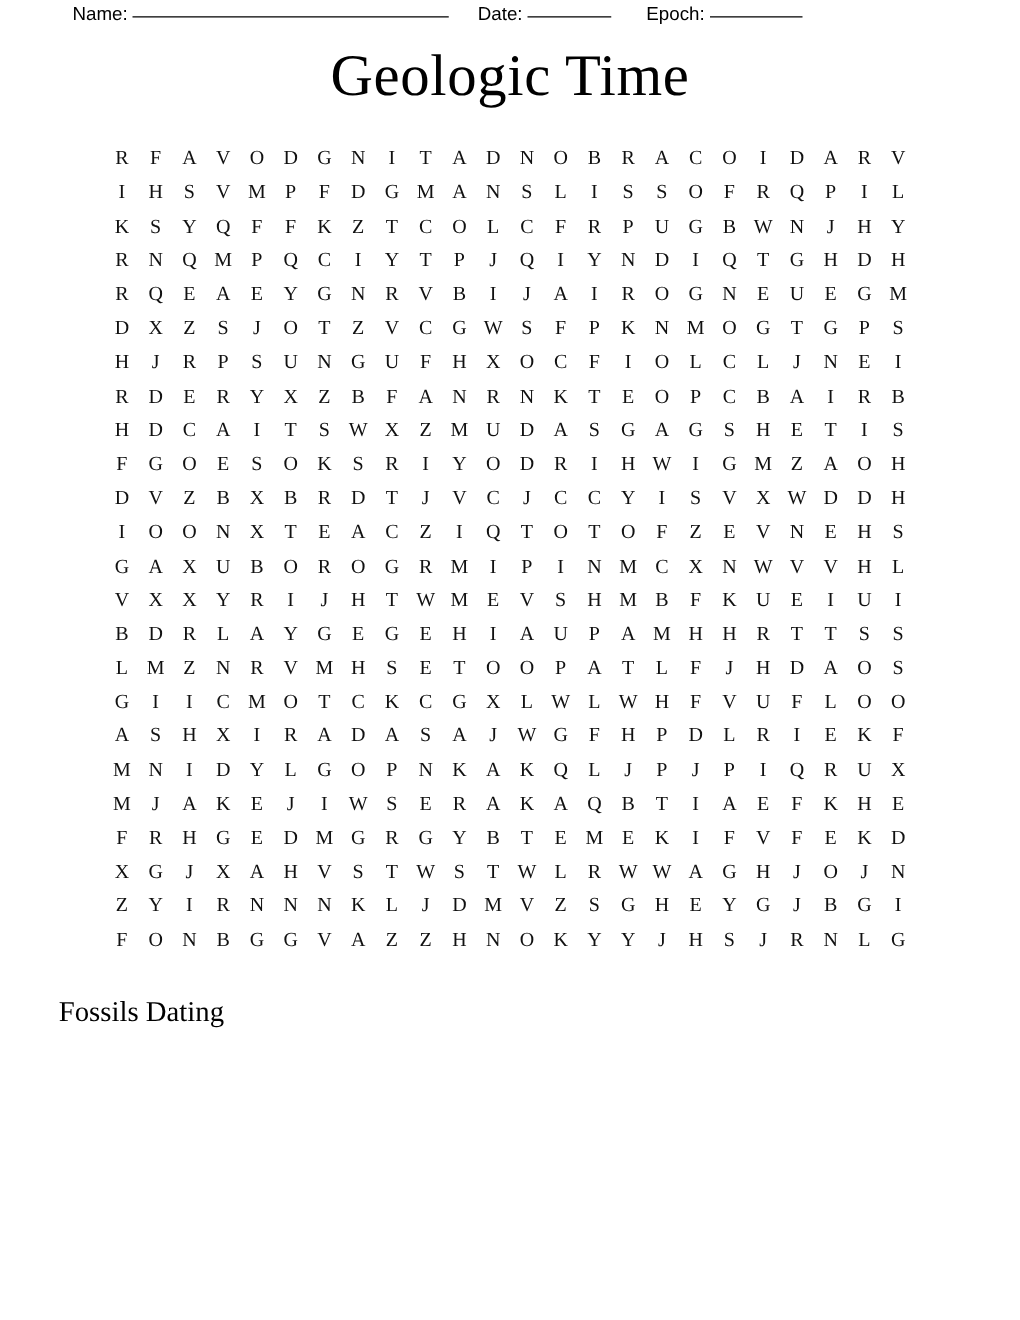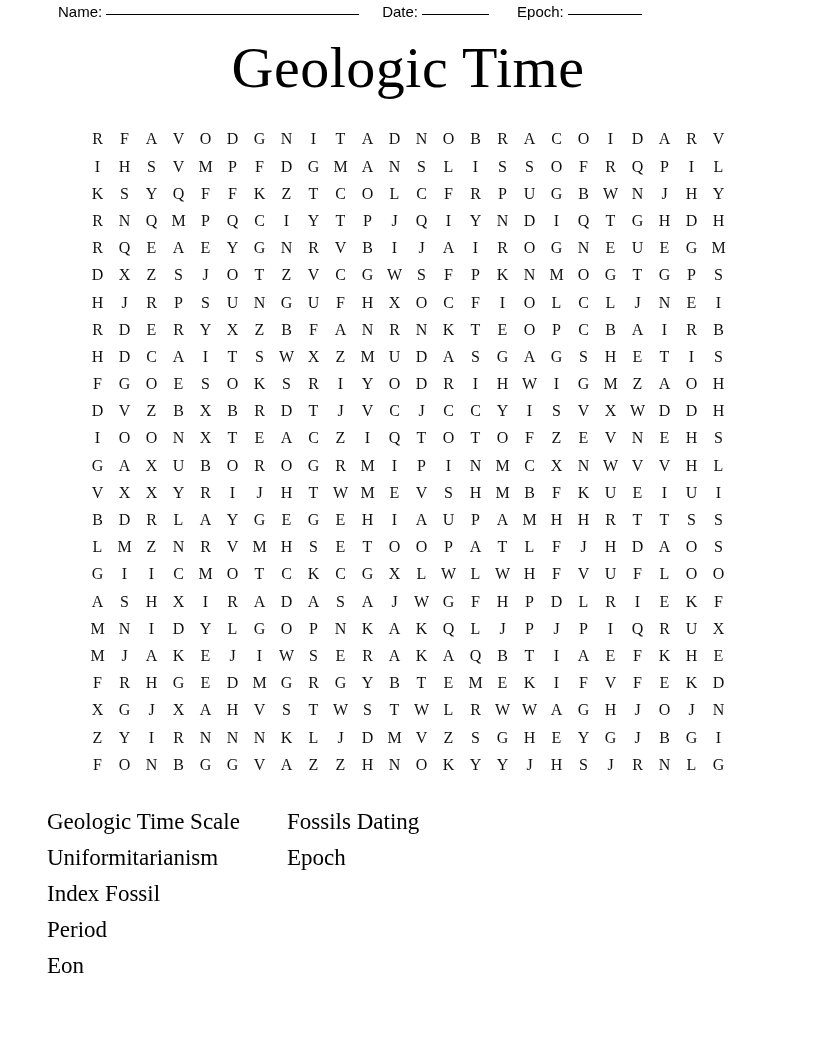--- a/index.html
+++ b/index.html
@@ -43,21 +43,21 @@
   .rule-name   { width: 253px; }
   .rule-date   { width: 67px;  }
   .rule-period { width: 74px;  }
   .gap-a { width: 23px; }
   .gap-b { width: 28px; }
 
   
   .title {
     text-align: center;
     font-family: "Liberation Serif", serif;
-    font-size: 58px;
+    font-size: 47px;
     font-weight: normal;
     letter-spacing: 0.5px;
     margin: 16px 0 0 0;
     line-height: 1.1;
   }
 
   
   .grid {
     margin: 26px auto 0 auto;
     width: 648px;
@@ -742,24 +742,16 @@
       <span class="cell">S</span>
       <span class="cell">J</span>
       <span class="cell">R</span>
       <span class="cell">N</span>
       <span class="cell">L</span>
       <span class="cell">G</span>
     </div>
   </div>
 
 <div class="wordlist" id="word-list">
-    <div class="word-col word-col-1">
-      <div class="word">Geologic Time Scale</div>
-      <div class="word">Uniformitarianism</div>
-      <div class="word">Index Fossil</div>
-      <div class="word">Period</div>
-      <div class="word">Eon</div>
-    </div>
     <div class="word-col word-col-2">
       <div class="word">Fossils Dating</div>
-      <div class="word">Epoch</div>
     </div>
   </div>
 
 </body></html>

